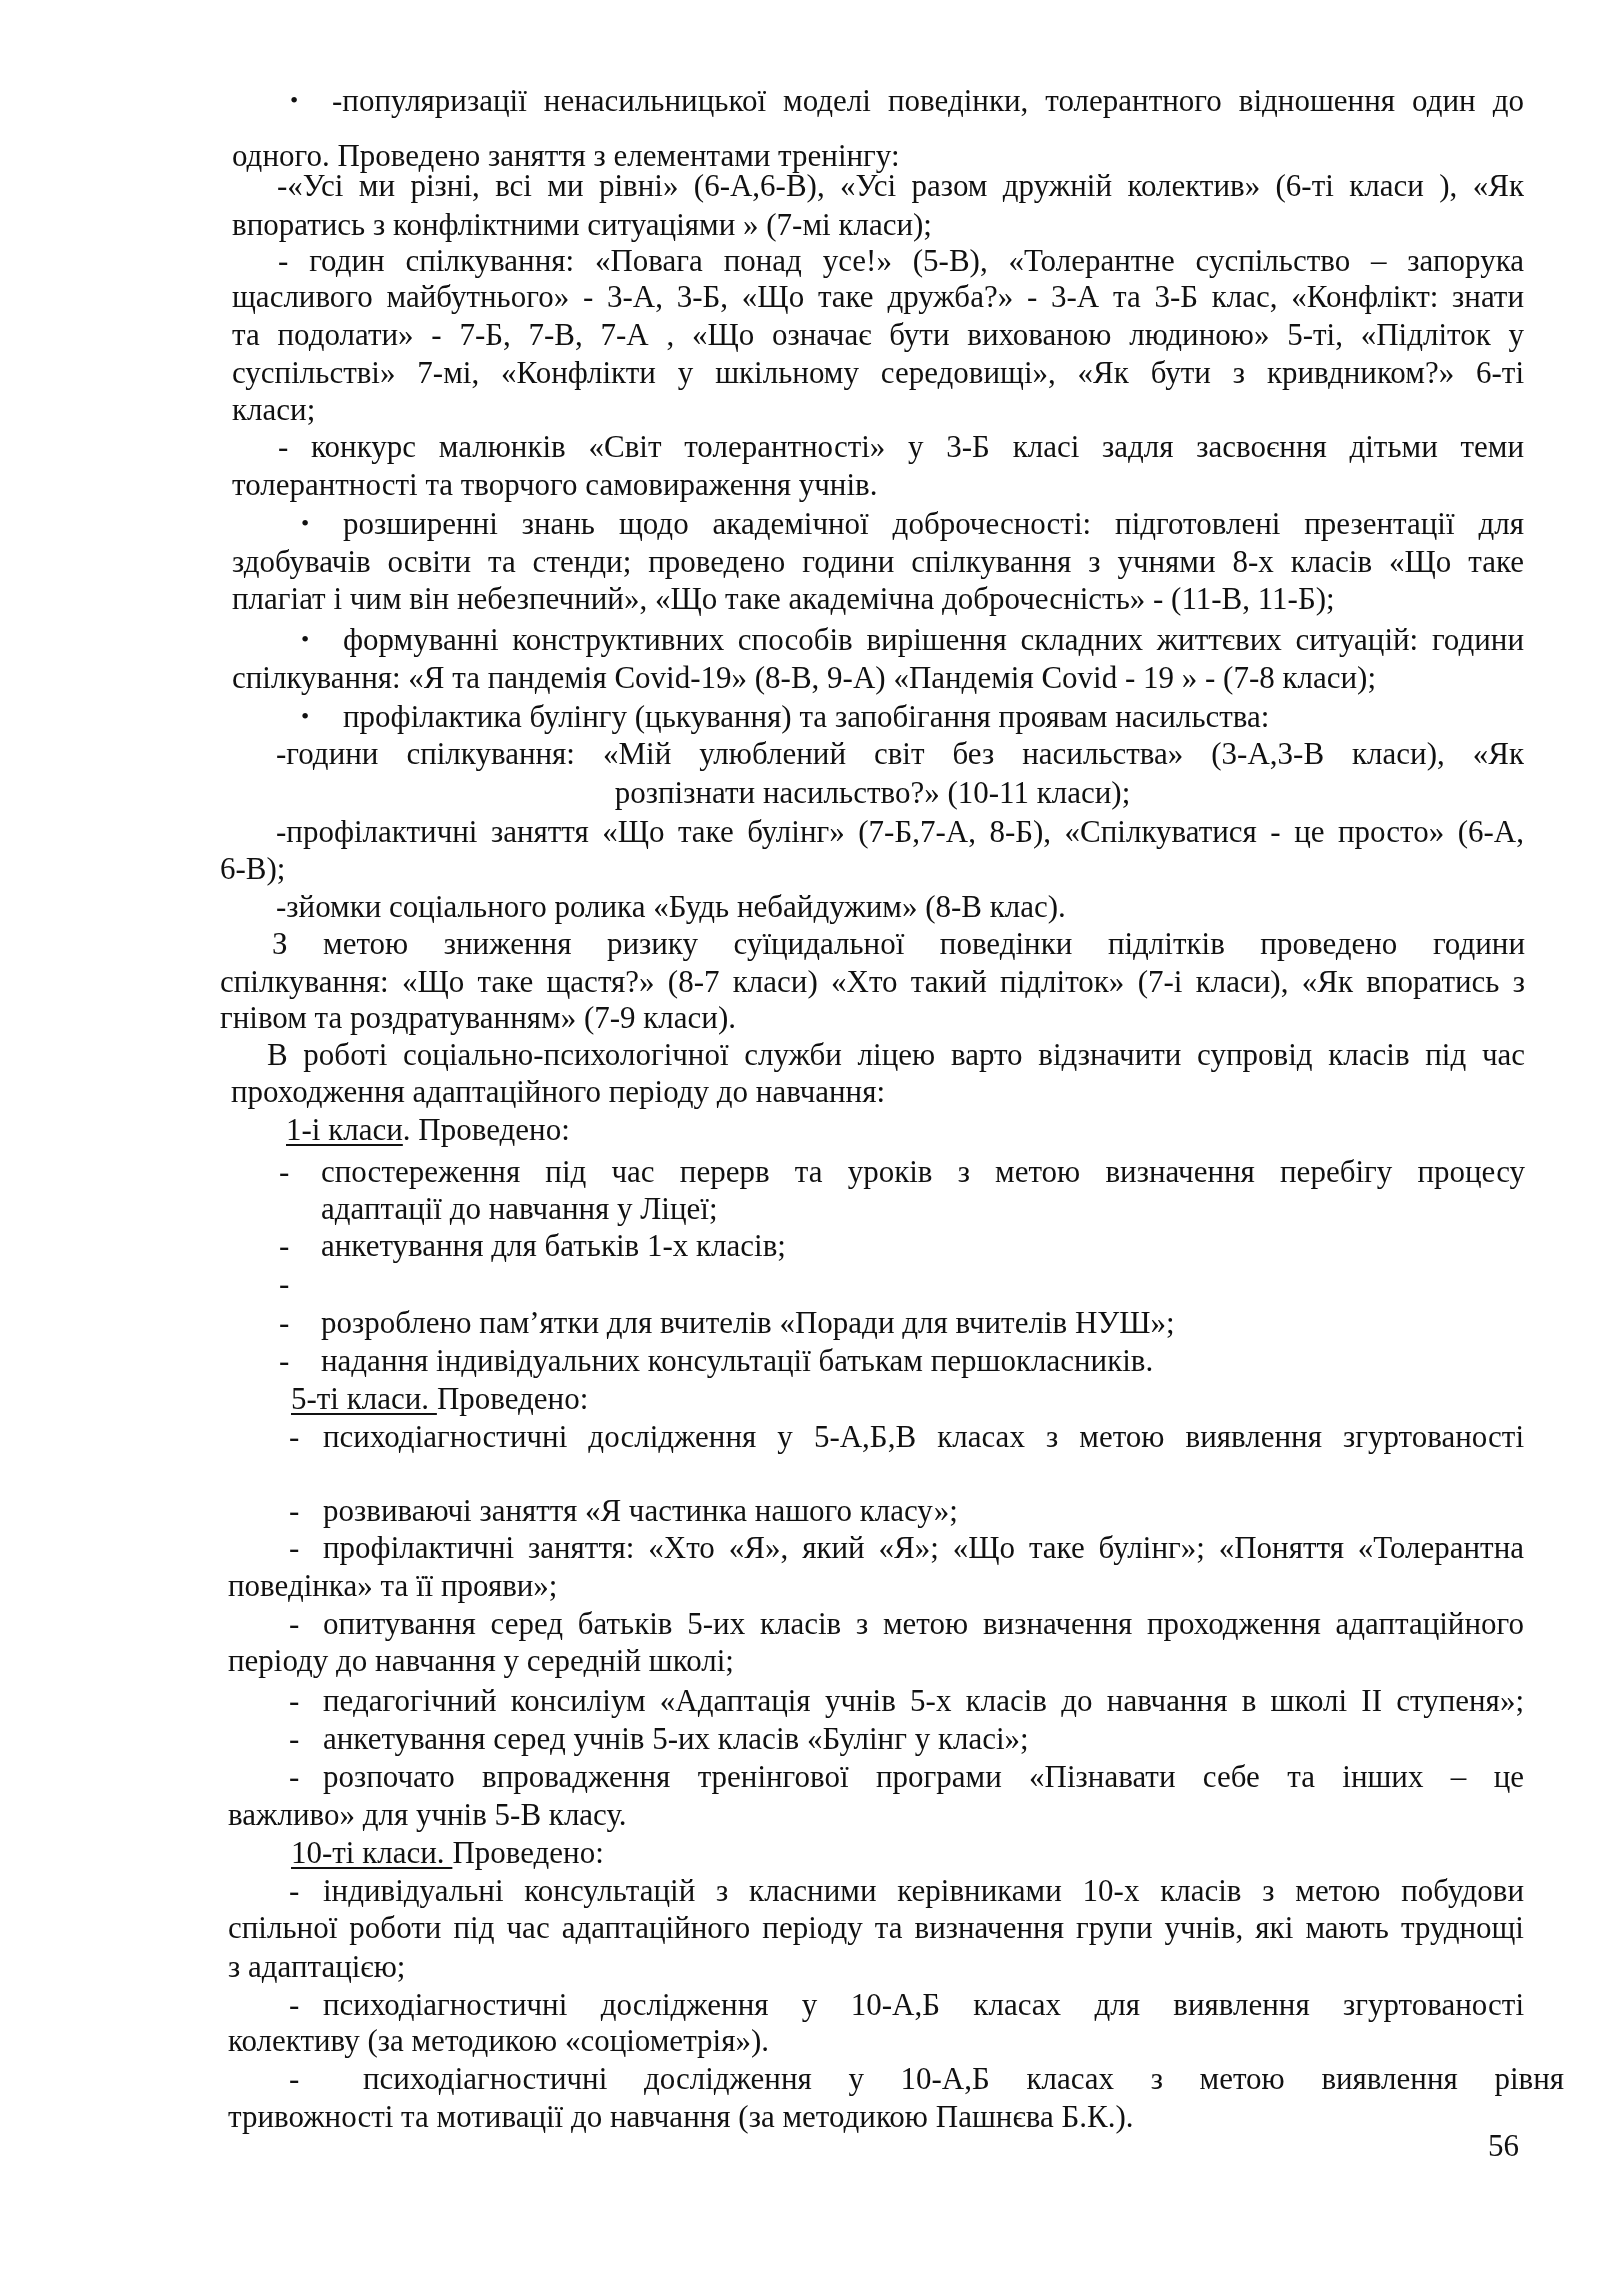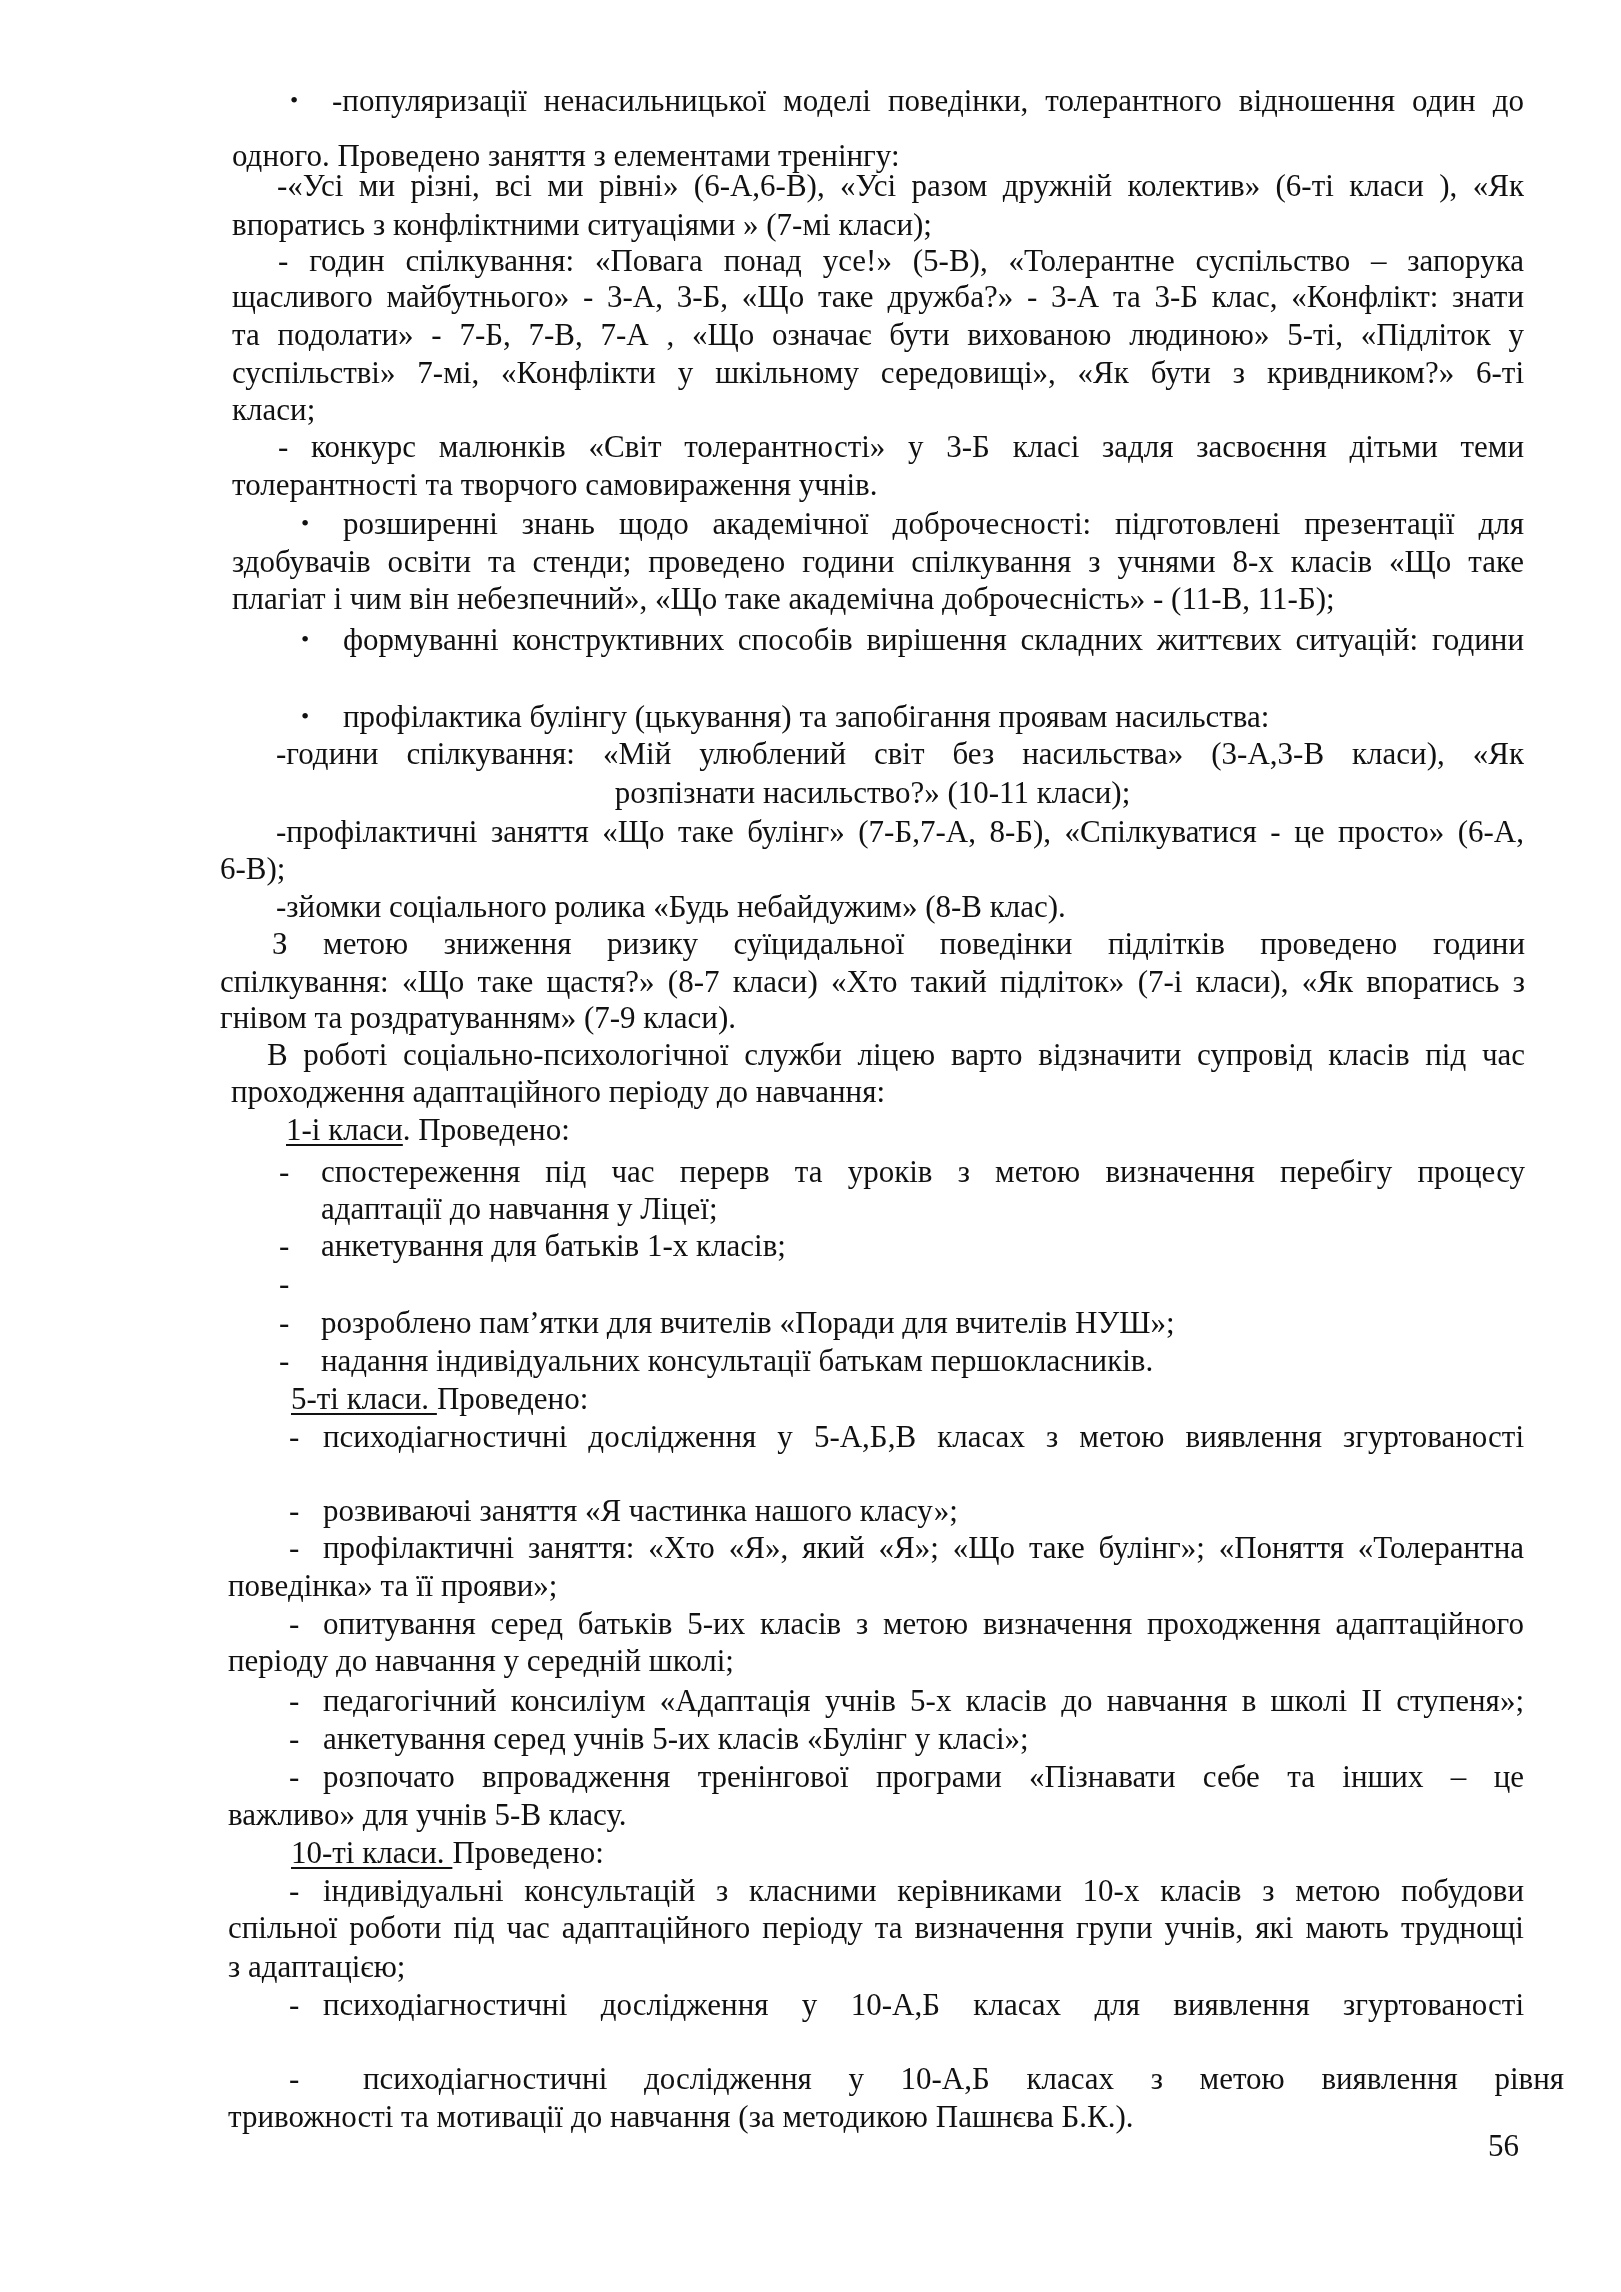--- a/index.html
+++ b/index.html
@@ -35,20 +35,21 @@
     <div class="ln j" style="left: 232px; top: 354px; width: 1292px;"><span>суспільстві» 7-мі, «Конфлікти у шкільному середовищі», «Як бути з кривдником?» 6-ті</span></div>
     <div class="ln" style="left: 232px; top: 391px; width: 1292px;"><span>класи;</span></div>
     <div class="ln j" style="left: 278px; top: 428px; width: 1246px;"><span>- конкурс малюнків «Світ толерантності» у 3-Б  класі задля засвоєння дітьми теми</span></div>
     <div class="ln" style="left: 232px; top: 466px; width: 1292px;"><span>толерантності та творчого самовираження учнів.</span></div>
     <span class="bullet-dot" style="left: 301px; top: 505px;">•</span>
     <div class="ln j" style="left: 343px; top: 505px; width: 1181px;"><span>розширенні знань щодо академічної доброчесності: підготовлені презентації для</span></div>
     <div class="ln j" style="left: 232px; top: 543px; width: 1292px;"><span>здобувачів освіти та стенди; проведено години спілкування з учнями 8-х класів «Що таке</span></div>
     <div class="ln" style="left: 232px; top: 580px; width: 1292px;"><span>плагіат і чим він небезпечний», «Що таке академічна доброчесність» - (11-В, 11-Б);</span></div>
     <span class="bullet-dot" style="left: 301px; top: 621px;">•</span>
     <div class="ln j" style="left: 343px; top: 621px; width: 1181px;"><span>формуванні конструктивних способів вирішення складних життєвих ситуацій: години</span></div>
+    <div class="ln" style="left: 232px; top: 659px; width: 1292px;"><span>спілкування: «Я та пандемія Covid-19» (8-В, 9-А) «Пандемія Covid - 19 » - (7-8 класи);</span></div>
     <span class="bullet-dot" style="left: 301px; top: 698px;">•</span>
     <div class="ln" style="left: 343px; top: 698px; width: 1181px;"><span>профілактика булінгу (цькування) та запобігання проявам насильства:</span></div>
     <div class="ln j" style="left: 276px; top: 735px; width: 1248px;"><span>-години спілкування: «Мій улюблений світ без насильства» (3-А,3-В класи), «Як</span></div>
     <div class="ln" style="left: 220px; top: 774px; width: 1305px; text-align: center;"><span>розпізнати насильство?» (10-11 класи);</span></div>
     <div class="ln j" style="left: 276px; top: 813px; width: 1248px;"><span>-профілактичні заняття «Що таке булінг» (7-Б,7-А, 8-Б), «Спілкуватися - це просто» (6-А,</span></div>
     <div class="ln" style="left: 220px; top: 850px; width: 1305px;"><span>6-В);</span></div>
     <div class="ln" style="left: 276px; top: 888px; width: 1248px;"><span>-зйомки соціального ролика «Будь небайдужим» (8-В клас).</span></div>
     <div class="ln j" style="left: 272px; top: 925px; width: 1253px;"><span>З метою зниження ризику суїцидальної поведінки підлітків проведено години</span></div>
     <div class="ln j" style="left: 220px; top: 963px; width: 1305px;"><span>спілкування: «Що таке щастя?» (8-7 класи) «Хто такий підліток» (7-і класи), «Як впоратись з</span></div>
     <div class="ln" style="left: 220px; top: 999px; width: 1305px;"><span>гнівом та роздратуванням» (7-9 класи).</span></div>
@@ -83,18 +84,19 @@
     <span class="dash" style="left: 289px; top: 1758px;">-</span>
     <div class="ln j" style="left: 323px; top: 1758px; width: 1201px;"><span>розпочато впровадження тренінгової програми «Пізнавати себе та інших – це</span></div>
     <div class="ln" style="left: 228px; top: 1796px; width: 1296px;"><span>важливо» для учнів 5-В класу.</span></div>
     <div class="ln" style="left: 291px; top: 1834px; width: 1233px;"><span class="u">10-ті класи. </span><span>Проведено:</span></div>
     <span class="dash" style="left: 289px; top: 1872px;">-</span>
     <div class="ln j" style="left: 323px; top: 1872px; width: 1201px;"><span>індивідуальні консультацій з класними керівниками 10-х класів з метою побудови</span></div>
     <div class="ln j" style="left: 228px; top: 1909px; width: 1296px;"><span>спільної роботи під час адаптаційного періоду та визначення групи учнів, які мають труднощі</span></div>
     <div class="ln" style="left: 228px; top: 1948px; width: 1296px;"><span>з адаптацією;</span></div>
     <span class="dash" style="left: 289px; top: 1986px;">-</span>
     <div class="ln j" style="left: 323px; top: 1986px; width: 1201px;"><span>психодіагностичні дослідження у 10-А,Б класах для виявлення згуртованості</span></div>
+    <div class="ln" style="left: 228px; top: 2022px; width: 1296px;"><span>колективу (за методикою «соціометрія»).</span></div>
     <span class="dash" style="left: 289px; top: 2060px;">-</span>
     <div class="ln j" style="left: 323px; top: 2060px; width: 1201px; margin-left: 40px;"><span>психодіагностичні дослідження у 10-А,Б класах з метою  виявлення рівня</span></div>
     <div class="ln" style="left: 228px; top: 2098px; width: 1296px;"><span>тривожності та  мотивації до навчання (за методикою Пашнєва Б.К.).</span></div>
   </div>
 <div class="pagenum" style="left:1488px; top:2127px;">56</div>
 
 
 </body></html>

